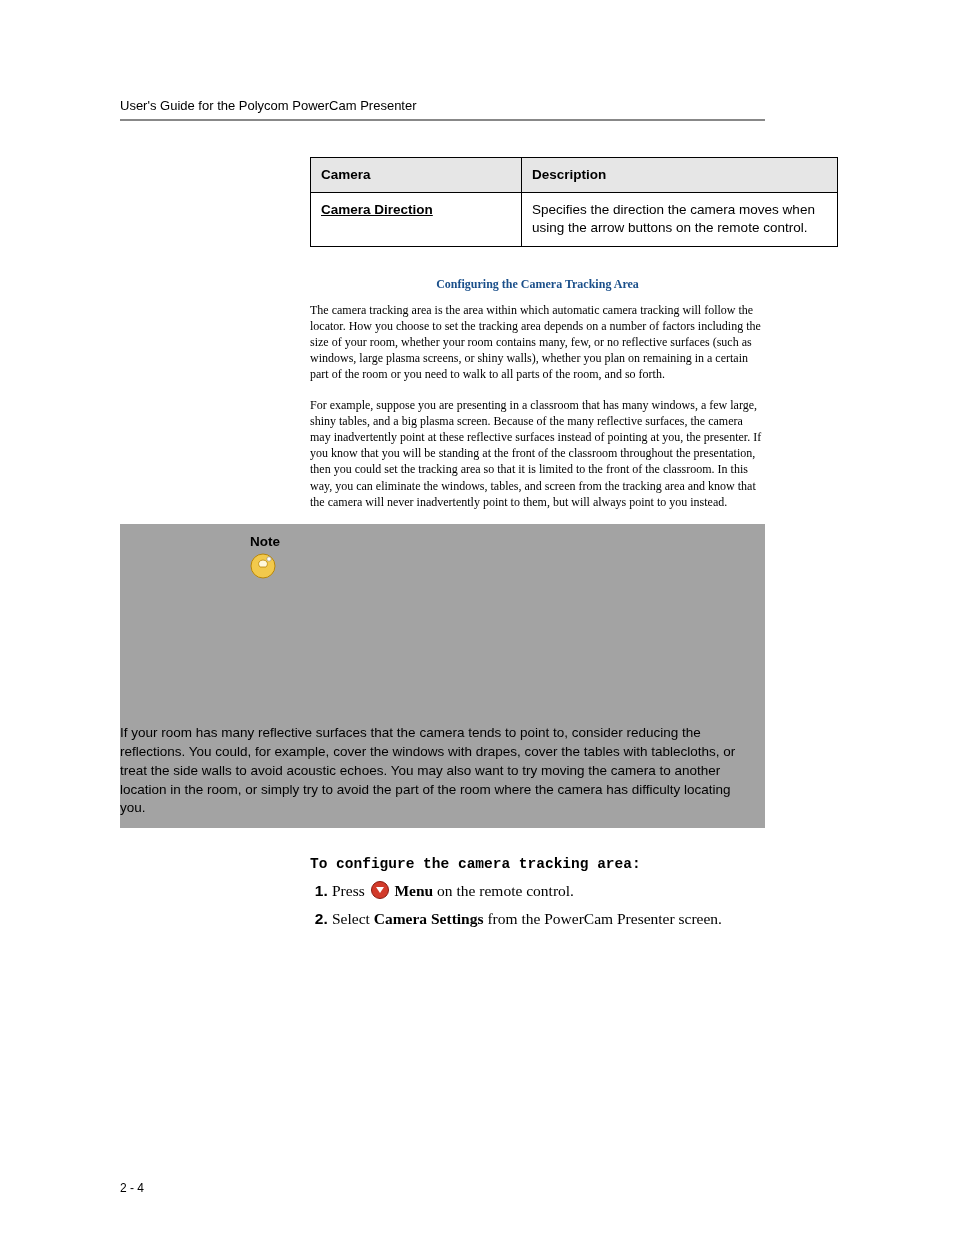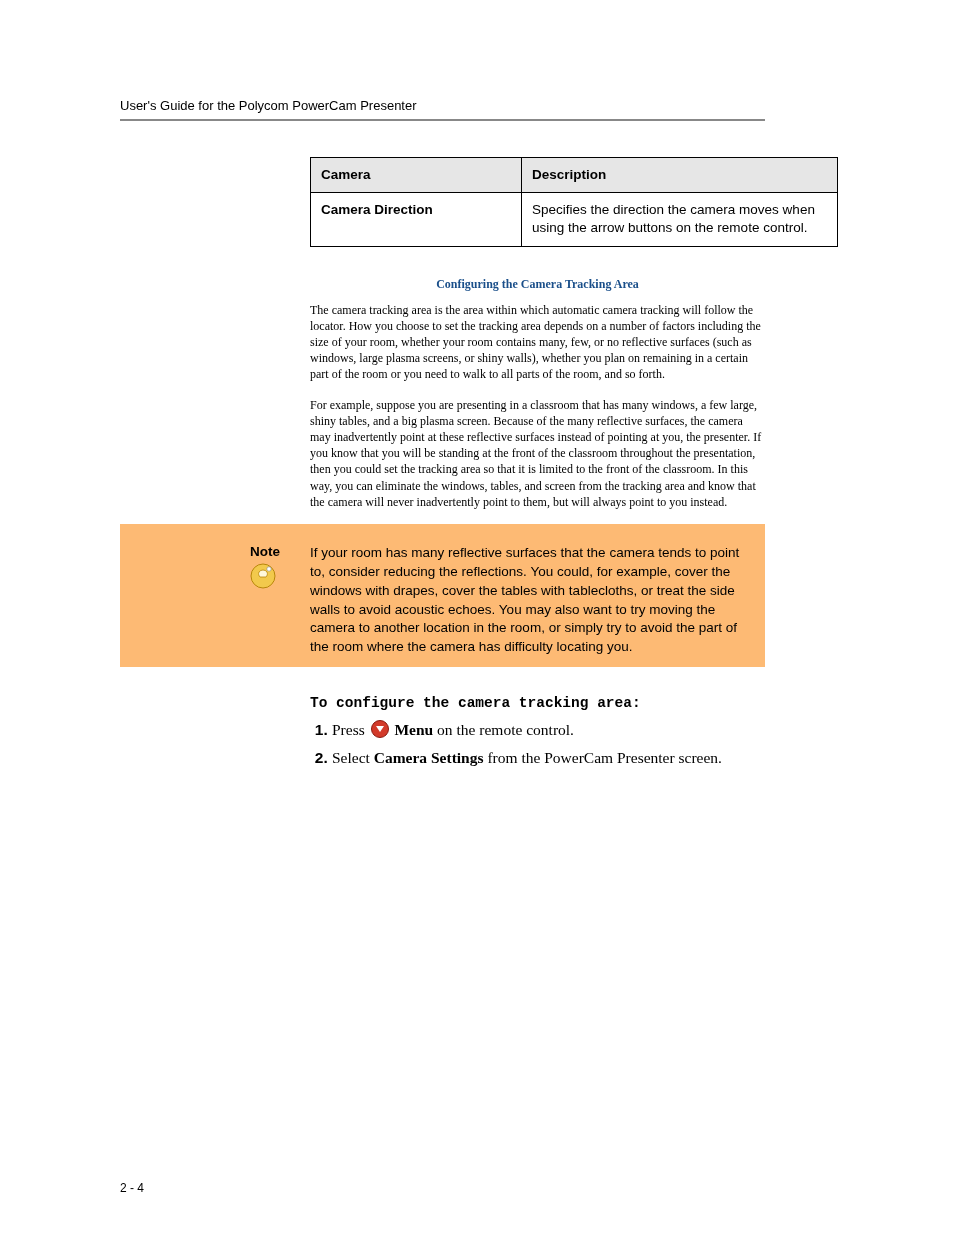--- a/index.html
+++ b/index.html
@@ -45,40 +45,42 @@
     text-align: left;
     vertical-align: top;
   }
   table.settings th {
     background: #e6e6e6;
     font-weight: bold;
   }
   table.settings td.setting-name {
     font-weight: bold;
     width: 190px;
+    text-decoration: underline;
   }
   h3.section {
     font-family: Liberation Serif, serif;
     font-weight: bold;
     color: #1a4f8a;
     font-size: 12px;
     margin: 30px 0 10px 0;
     text-align: center;
   }
   p.body {
     font-size: 12px;
     line-height: 1.35;
     margin: 0 0 14px 0;
     text-align: left;
   }
   .note-block {
     display: flex;
-    background: #fdba74;
+    background: #a3a3a3;
     margin-left: -190px;
-    padding: 20px 14px 10px 0;
+    padding: 10px 14px 10px 0;
+    flex-direction: column;
   }
   .note-gutter {
     width: 190px;
     flex: 0 0 190px;
     box-sizing: border-box;
     padding-left: 130px;
     font-family: Arial, Helvetica, sans-serif;
     font-weight: bold;
     font-size: 13.5px;
   }

